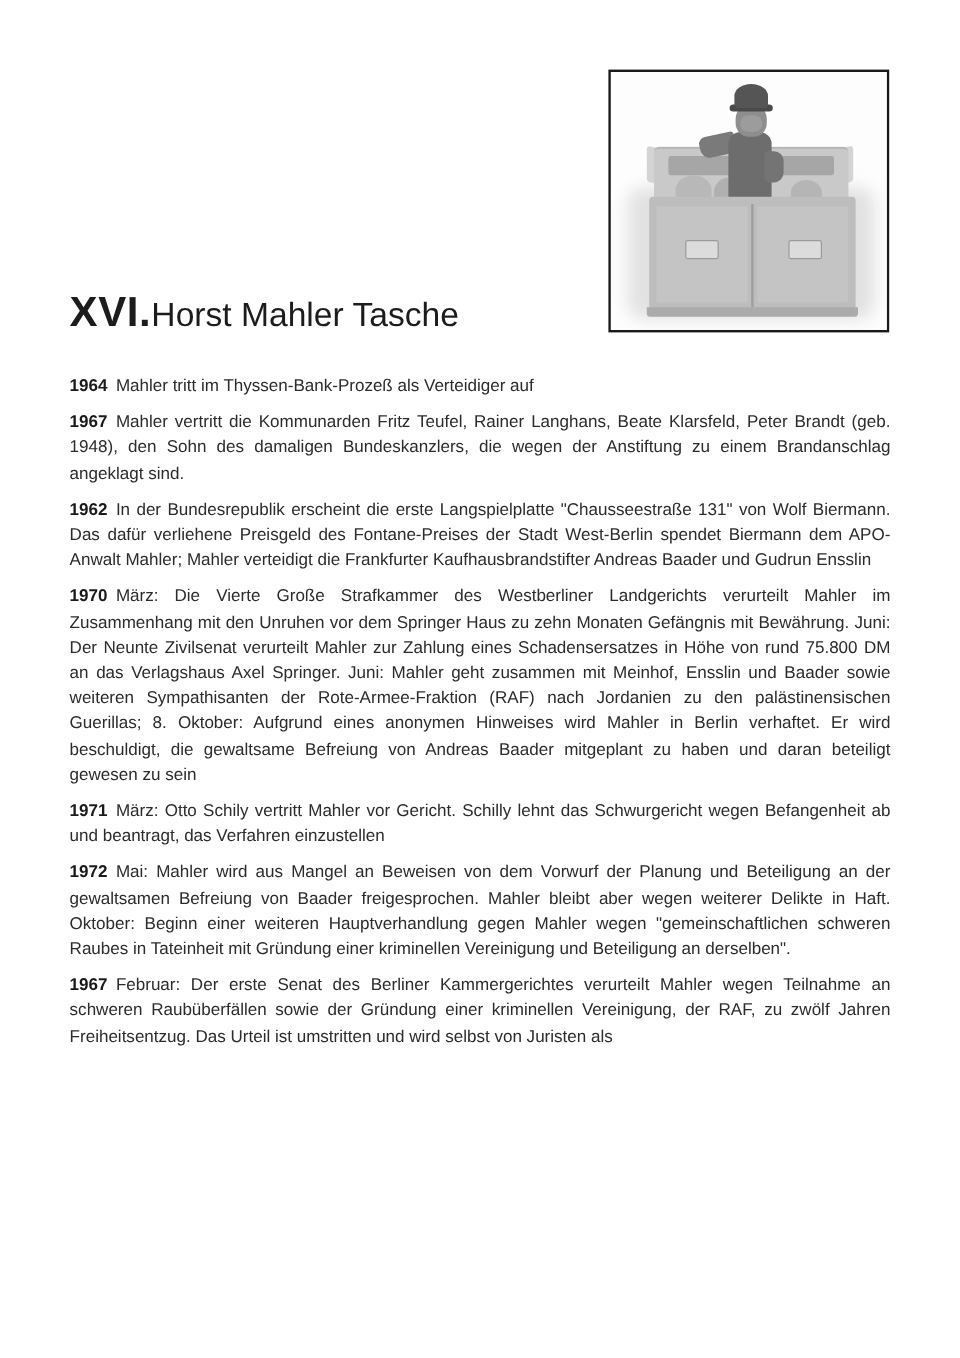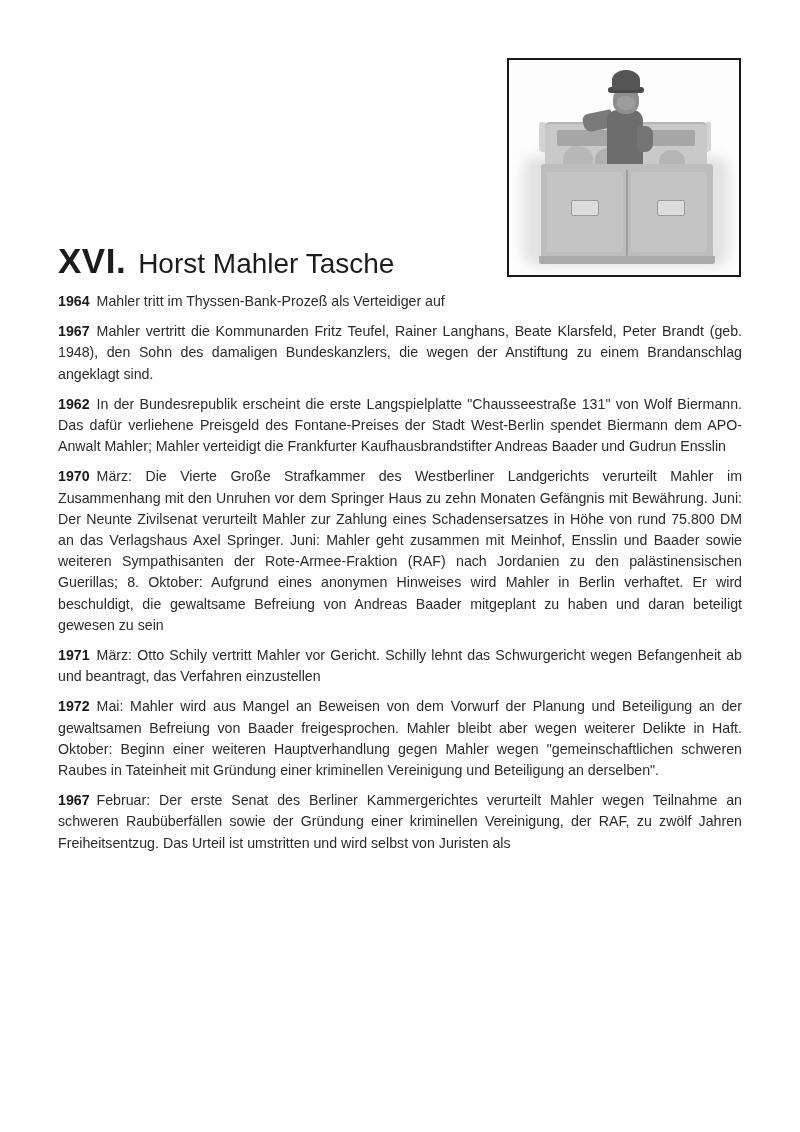--- a/index.html
+++ b/index.html
@@ -232,41 +232,41 @@
     border-radius: 3px;
   }
 
   
   .heading {
     position: absolute;
     left: 58px;
     top: 243px;
     display: flex;
     align-items: baseline;
-    gap: 12px;
+    gap: 0;
   }
   .heading .numeral {
     font-size: 35px;
     font-weight: bold;
     letter-spacing: 0.5px;
     color: #1c1c1c;
     line-height: 1;
   }
   .heading .subject {
     font-size: 28px;
     font-weight: normal;
     color: #1c1c1c;
     line-height: 1;
   }
 
   
   .entries {
     position: absolute;
     left: 58px;
-    top: 291px;
+    top: 312px;
     width: 684px;
   }
   .entry {
     font-size: 14.2px;
     line-height: 21.2px;
     text-align: justify;
     margin: 0 0 9px 0;
     color: #2b2b2b;
     hyphens: auto;
     -webkit-hyphens: auto;

